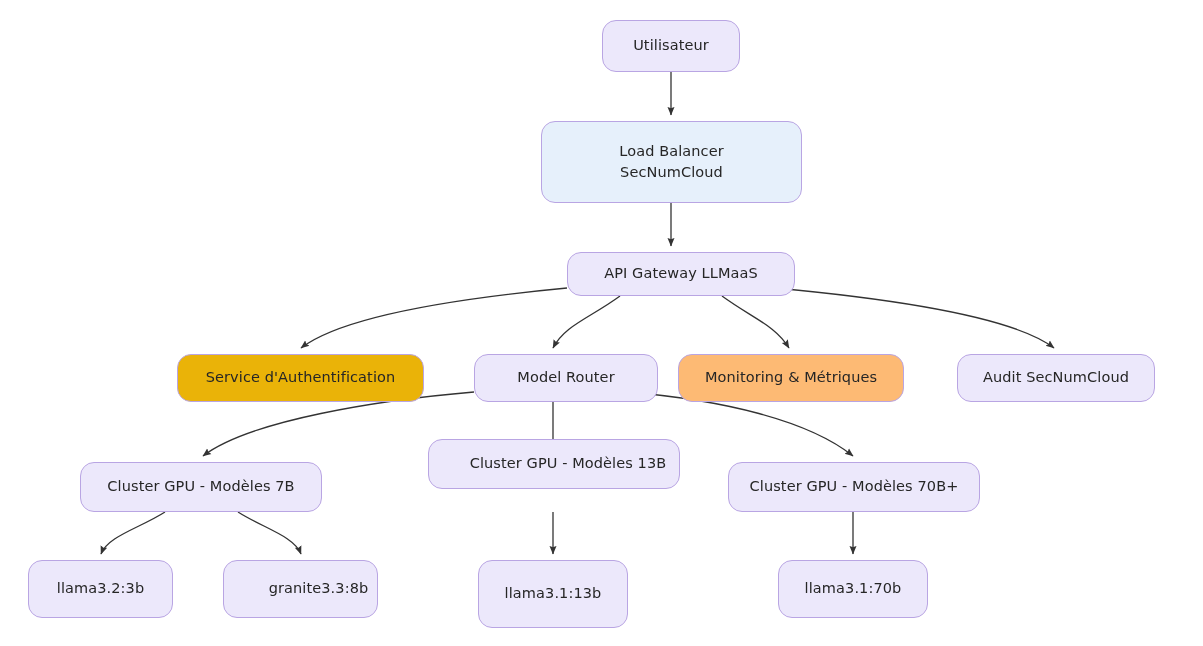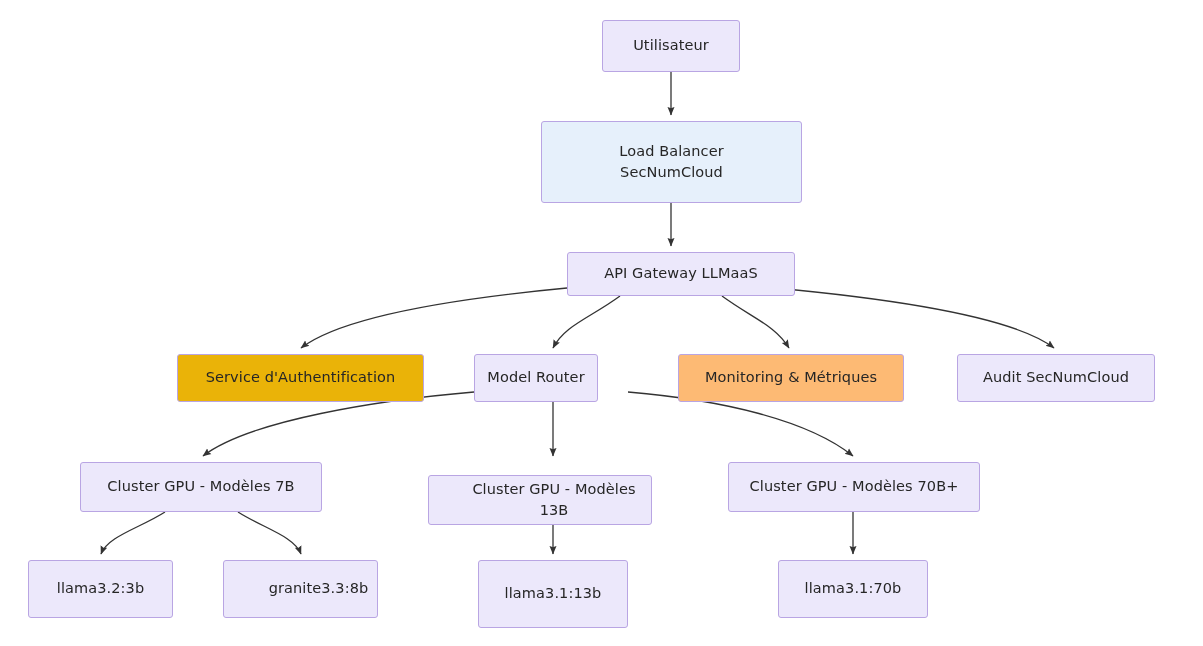--- a/index.html
+++ b/index.html
@@ -22,21 +22,21 @@
     left: 0;
     top: 0;
     width: 1203px;
     height: 646px;
     pointer-events: none;
   }
   .node {
     position: absolute;
     box-sizing: border-box;
     border: 1px solid #b9a5e3;
-    border-radius: 3px;
+    border-radius: 14px;
     display: flex;
     align-items: center;
     justify-content: center;
     text-align: center;
     color: #262626;
     font-size: 14.5px;
     line-height: 1.45;
     letter-spacing: 0.1px;
     white-space: pre-line;
     background: #ece8fb;
@@ -73,25 +73,25 @@
         <path d="M 853,512 L 853,554" fill="none" stroke="#333333" stroke-width="1.3" marker-end="url(#arrowhead)"></path>
       </g>
   </svg>
 
   <div id="node-group">
       <div class="node fill-purple" style="left: 602px; top: 20px; width: 138px; height: 52px;"><span>Utilisateur</span></div>
       <div class="node fill-blue" style="left: 541px; top: 121px; width: 261px; height: 82px;"><span>Load Balancer
 SecNumCloud</span></div>
       <div class="node fill-purple" style="left: 567px; top: 252px; width: 228px; height: 44px;"><span>API Gateway LLMaaS</span></div>
       <div class="node fill-cream" style="left: 177px; top: 354px; width: 247px; height: 48px;"><span>Service d'Authentification</span></div>
-      <div class="node fill-purple" style="left: 474px; top: 354px; width: 124px; height: 48px;"><span>Model Router</span></div>
+      <div class="node fill-purple" style="left: 474px; top: 354px; width: 184px; height: 48px;"><span>Model Router</span></div>
       <div class="node fill-green" style="left: 678px; top: 354px; width: 226px; height: 48px;"><span>Monitoring &amp; Métriques</span></div>
       <div class="node fill-purple" style="left: 957px; top: 354px; width: 198px; height: 48px;"><span>Audit SecNumCloud</span></div>
       <div class="node fill-purple" style="left: 80px; top: 462px; width: 242px; height: 50px;"><span>Cluster GPU - Modèles 7B</span></div>
-      <div class="node fill-purple" style="left: 428px; top: 475px; width: 224px; height: 50px; padding-left: 28px;"><span>Cluster GPU - Modèles 13B</span></div>
+      <div class="node fill-purple" style="left: 428px; top: 439px; width: 252px; height: 50px; padding-left: 28px;"><span>Cluster GPU - Modèles 13B</span></div>
       <div class="node fill-purple" style="left: 728px; top: 462px; width: 252px; height: 50px;"><span>Cluster GPU - Modèles 70B+</span></div>
       <div class="node fill-purple" style="left: 28px; top: 560px; width: 145px; height: 58px;"><span>llama3.2:3b</span></div>
       <div class="node fill-purple" style="left: 223px; top: 560px; width: 155px; height: 58px; padding-left: 36px;"><span>granite3.3:8b</span></div>
       <div class="node fill-purple" style="left: 478px; top: 560px; width: 150px; height: 68px;"><span>llama3.1:13b</span></div>
       <div class="node fill-purple" style="left: 778px; top: 560px; width: 150px; height: 58px;"><span>llama3.1:70b</span></div>
     </div>
 
 </div>
 
 </body></html>

